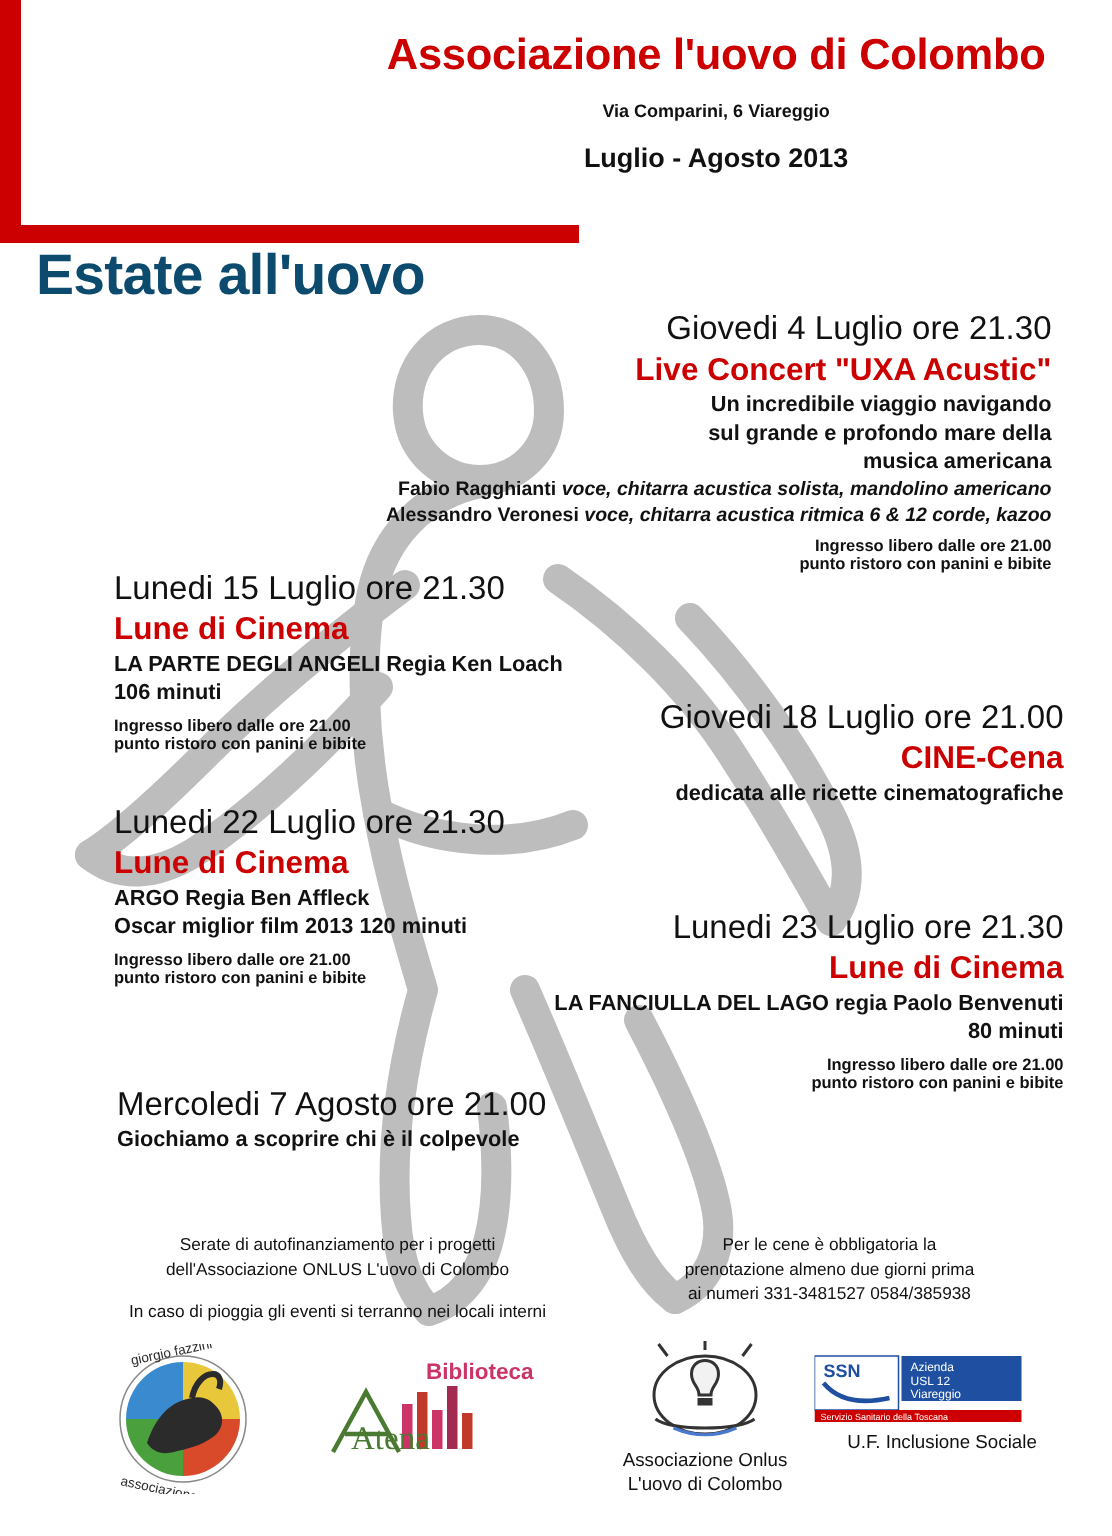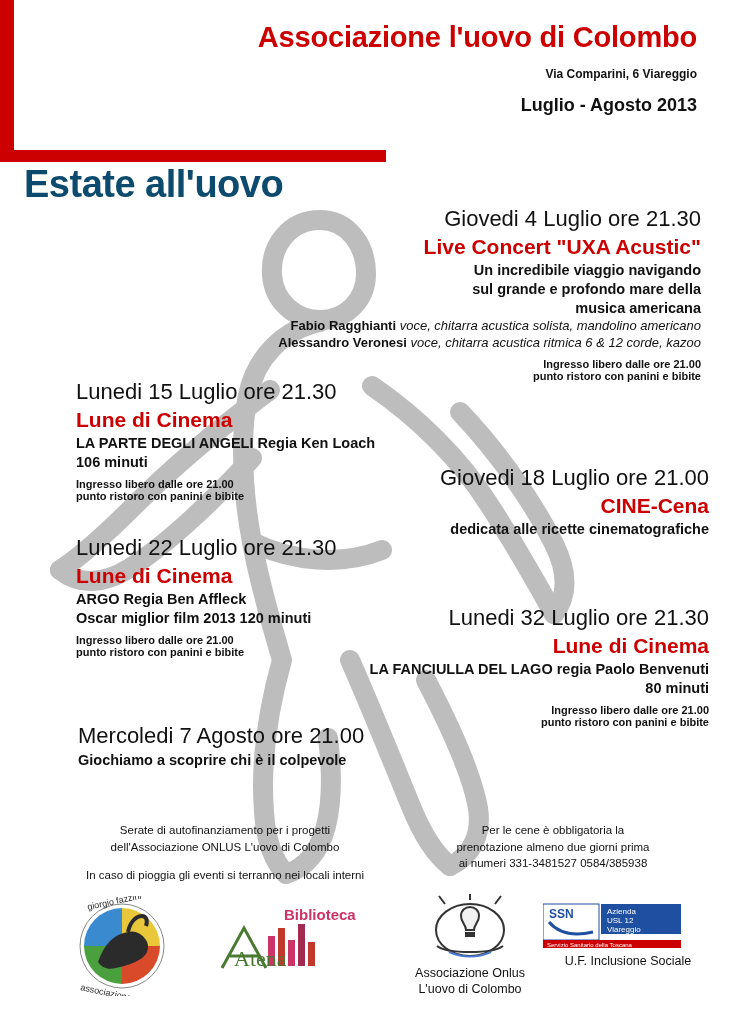--- a/index.html
+++ b/index.html
@@ -48,21 +48,21 @@
     height: 12px;
     background: #cc0000;
     z-index: 2;
   }
 
   
   .header {
     position: absolute;
     right: 44px;
     top: 22px;
-    text-align: right;
+    text-align: center;
     z-index: 3;
   }
   .assoc-title {
     color: #cc0000;
     font-size: 29px;
     font-weight: bold;
     letter-spacing: -0.2px;
     line-height: 1.1;
     white-space: nowrap;
   }
@@ -132,21 +132,21 @@
   .align-center { text-align: center; }
 
   .performer {
     font-size: 13px;
     font-weight: bold;
     color: #111111;
     margin-top: 2px;
     white-space: nowrap;
   }
   .performer i {
-    font-weight: normal;
+    font-weight: bold;
     font-style: italic;
   }
 
   
   .footer-note {
     position: absolute;
     z-index: 3;
     font-size: 11.5px;
     color: #111111;
     line-height: 1.45;
@@ -258,21 +258,21 @@
     <div class="ev-title">Lune di Cinema</div>
     <div class="ev-line">ARGO Regia Ben Affleck</div>
     <div class="ev-line">Oscar miglior film 2013 120 minuti</div>
     <div class="ev-note">
       <span>Ingresso libero dalle ore 21.00</span>
       <span>punto ristoro con panini e bibite</span>
     </div>
   </div>
 
   <div class="event align-right" style="right:32px; top:605px; width:460px;">
-    <div class="ev-date">Lunedi 32 Luglio ore 21.30</div>
+    <div class="ev-date">Lunedi 23 Luglio ore 21.30</div>
     <div class="ev-title">Lune di Cinema</div>
     <div class="ev-line">LA FANCIULLA DEL LAGO regia Paolo Benvenuti</div>
     <div class="ev-line">80 minuti</div>
     <div class="ev-note">
       <span>Ingresso libero dalle ore 21.00</span>
       <span>punto ristoro con panini e bibite</span>
     </div>
   </div>
 
   <div class="event align-left" style="left:78px; top:723px; width:420px;">

